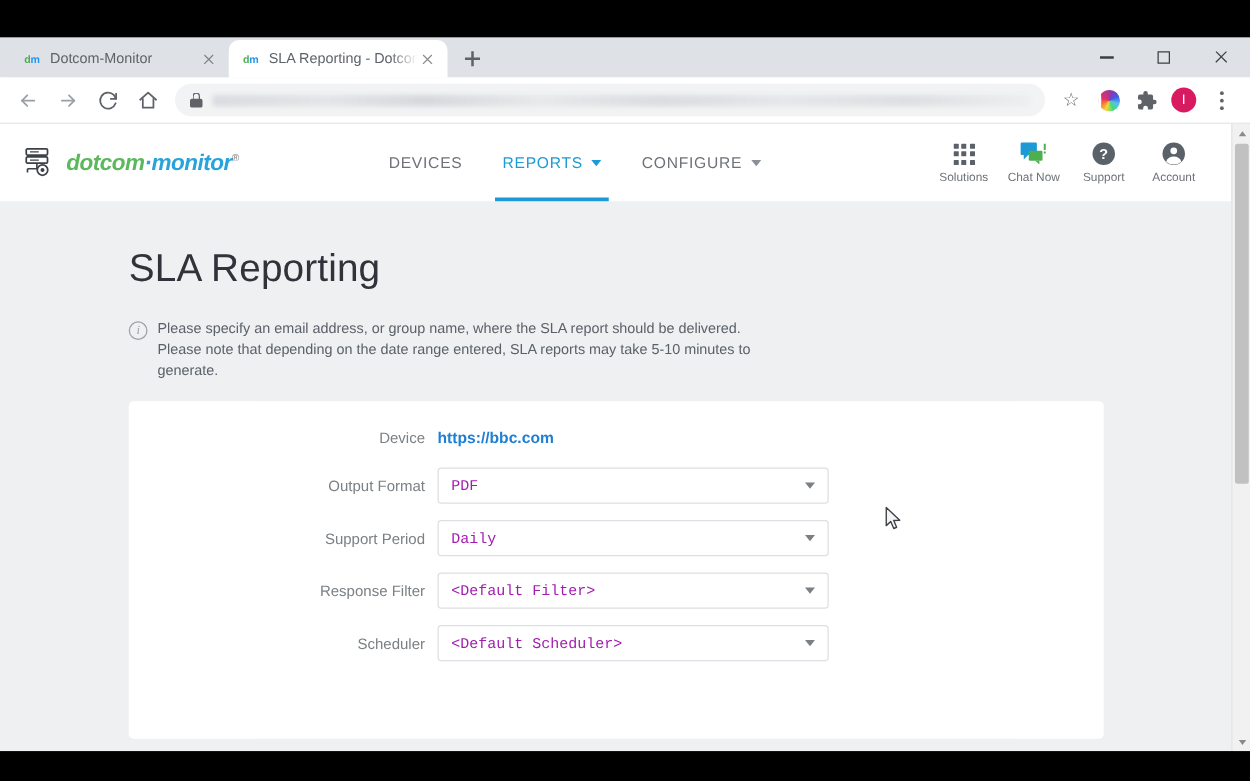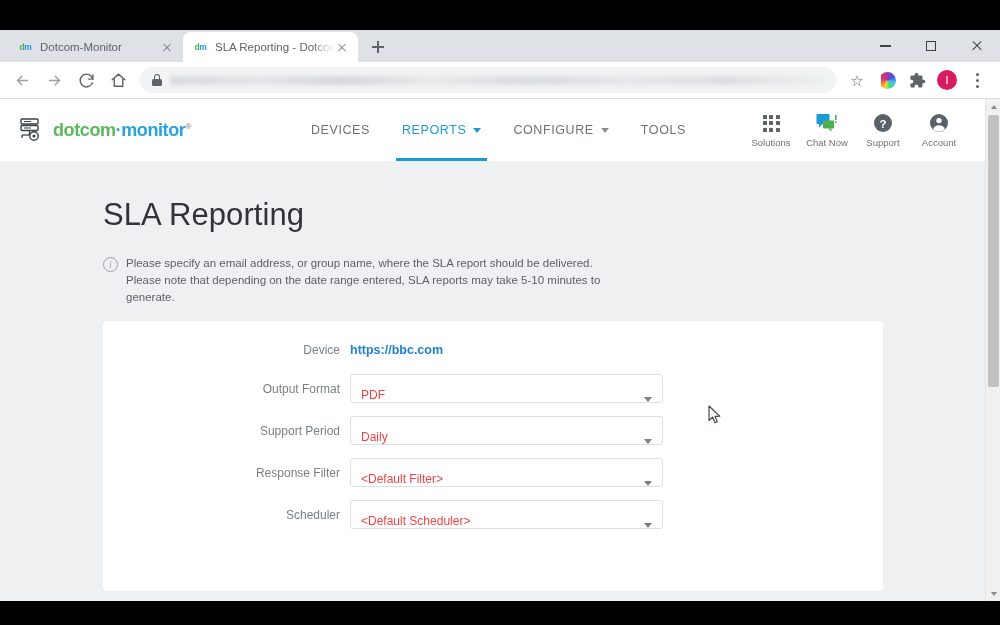--- a/index.html
+++ b/index.html
@@ -69,21 +69,21 @@
   .kebab span { position:absolute; left:0; width:3px; height:3px; border-radius:50%; background:#5f6368; }
   .kebab span:nth-child(1){ top:0; } .kebab span:nth-child(2){ top:6px; } .kebab span:nth-child(3){ top:12px; }
   .tb-sep { height:1px; background:#dadce0; }
 
   
   .viewport { position:relative; height:502px; background:#eff0f1; overflow:hidden; }
   .page { position:absolute; left:0; top:0; width:985px; }
 
   
   .site-header { height:62px; background:#fff; display:flex; align-items:center; position:relative; }
-  .logo-wrap { display:flex; align-items:center; padding-left:16px; }
+  .logo-wrap { display:flex; align-items:center; padding-left:16px;font-style:italic; }
   .logo-icon { width:28px; height:28px; margin-right:9px; }
   .logo-text { font-size:18px; font-weight:bold; letter-spacing:-0.4px; }
   .logo-text .g { color:#5cb85c; }
   .logo-text .b { color:#29a3dc; }
   .logo-text sup { font-size:8px; vertical-align:super; color:#7a7a7a; font-weight:normal; }
 
   .mainnav { display:flex; align-items:center; height:62px; margin-left:104px; }
   .navitem { font-size:12.5px; letter-spacing:.6px; color:#6e7278; padding:0 16px; height:62px;
              display:flex; align-items:center; position:relative; }
   .navitem.active { color:#1b9ad6; }
@@ -108,21 +108,21 @@
                display:flex; align-items:center; justify-content:center; font-family:"Liberation Serif",serif; }
   .notice-text { font-size:11.5px; line-height:17px; color:#5a6169; }
   .tz { text-align:center; font-size:12.5px; color:#3c4147; padding:34px 0 0 0; width:888px; }
   .tz b { font-weight:bold; }
 
   .card { margin:15px 0 0 103px; width:780px; background:#fff; border-radius:4px; padding:22px 0 0 0; min-height:270px; }
   .frow { display:flex; align-items:center; margin-bottom:13px; }
   .flabel { width:247px; text-align:right; padding-right:10px; font-size:12px; color:#7b8085; }
   .fvalue-link { font-size:12.5px; color:#1f7fd4; font-weight:bold; }
   .select { width:313px; height:29px; border:1px solid #dcdfe3; border-radius:3px; background:#fff;
-            display:flex; align-items:flex-end; padding:0 10px; font-size:12px; color:#ef4444; position:relative; }
+            display:flex; align-items:center; padding:0 10px; font-size:12px; color:#a21caf; position:relative;font-family:Liberation Mono, monospace; }
   .select .scaret { position:absolute; right:10px; width:0; height:0;
             border-left:4.5px solid transparent; border-right:4.5px solid transparent; border-top:5px solid #7b8085; }
   .frow.device { margin-bottom:17px; }
 
   
   .cursor { position:absolute; left:708px; top:306px; width:14px; height:20px; z-index:50; }
 
   
   .scrollbar { position:absolute; right:0; top:0; width:15px; height:502px; background:#f1f1f1; border-left:1px solid #e3e3e3; }
   .sb-arrow { width:15px; height:15px; display:flex; align-items:center; justify-content:center; }
@@ -260,23 +260,20 @@
             <span>DEVICES</span>
           </div>
           <div class="navitem active">
             <span>REPORTS</span>
             <span class="caret"></span>
           </div>
           <div class="navitem">
             <span>CONFIGURE</span>
             <span class="caret"></span>
           </div>
-          <div class="navitem">
-            <span>TOOLS</span>
-          </div>
         </div>
 
         <div class="header-right">
           <div class="hr-item">
             <span class="hr-icon">
               <span class="dots-grid">
                   <i></i>
                   <i></i>
                   <i></i>
                   <i></i>

